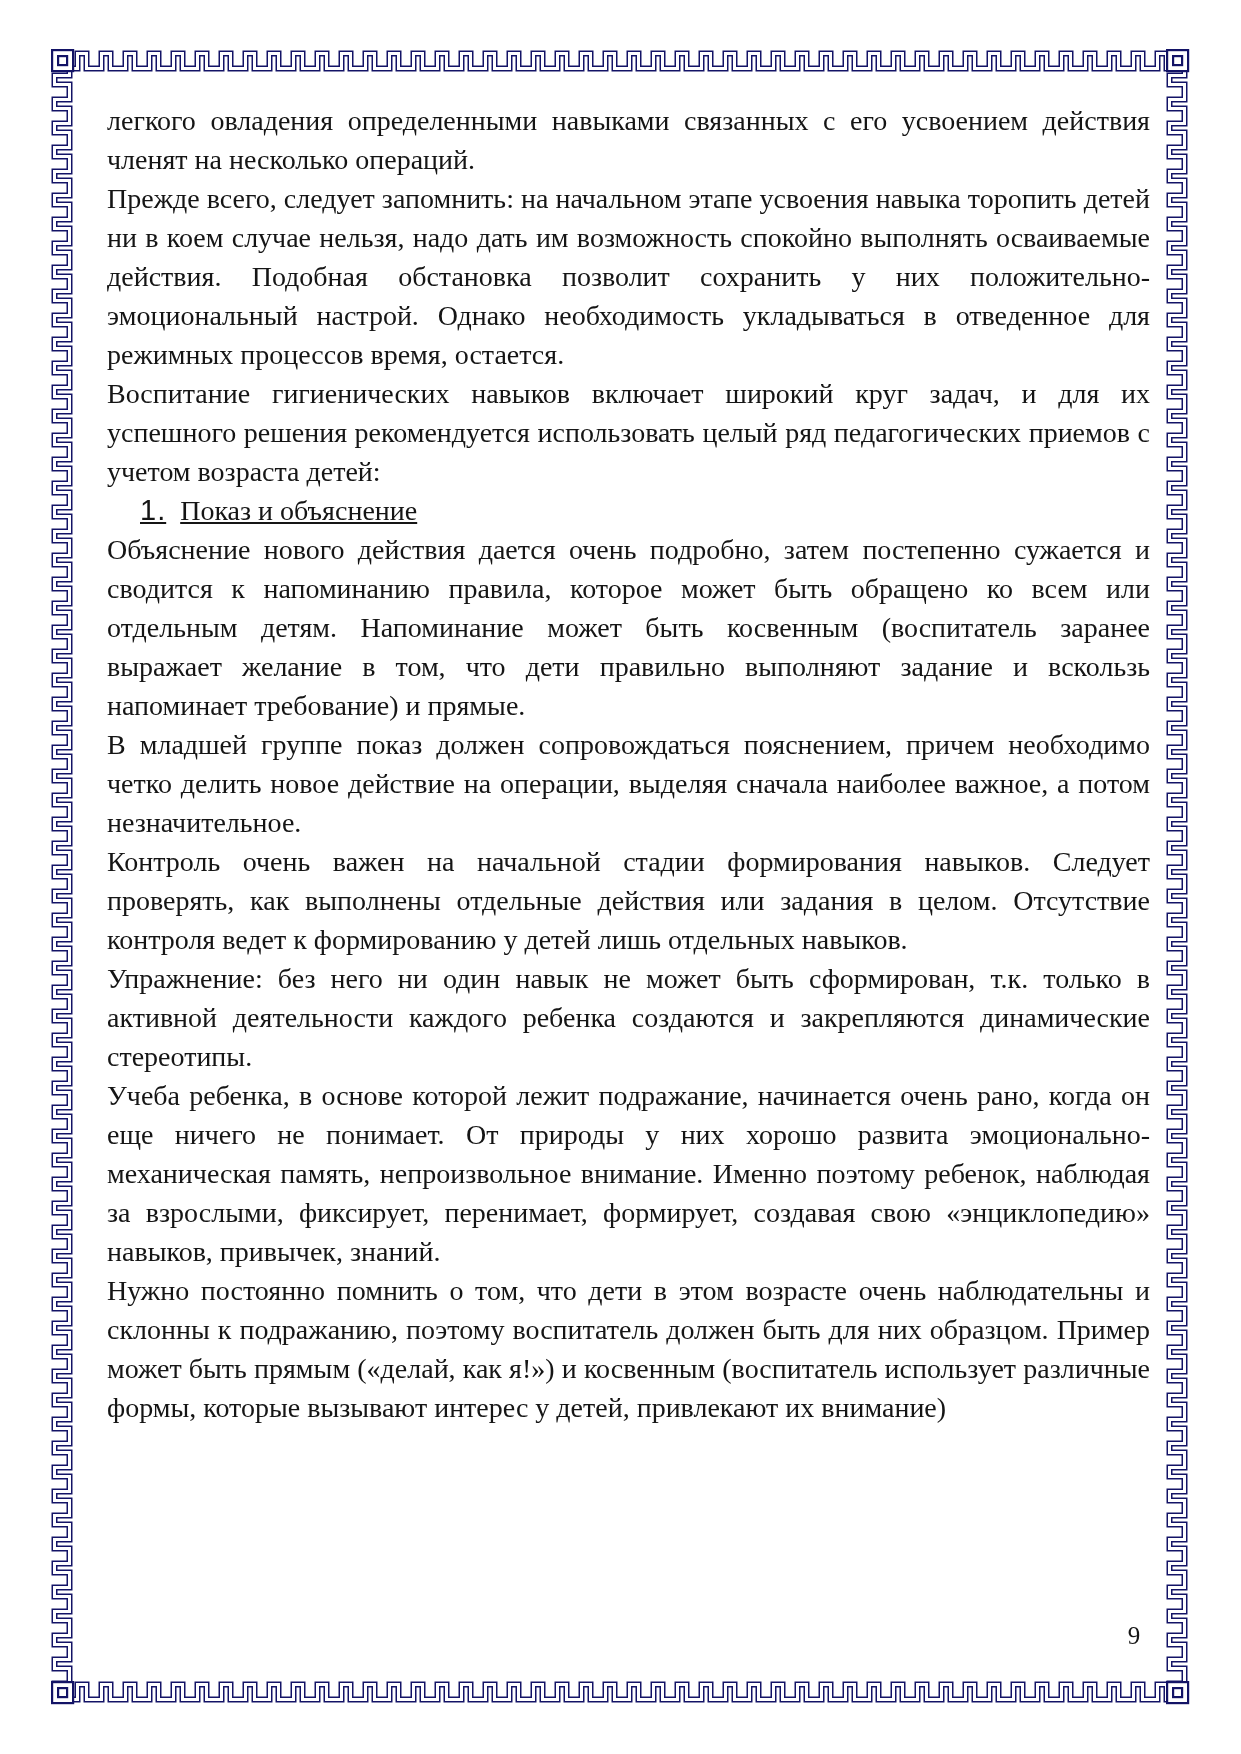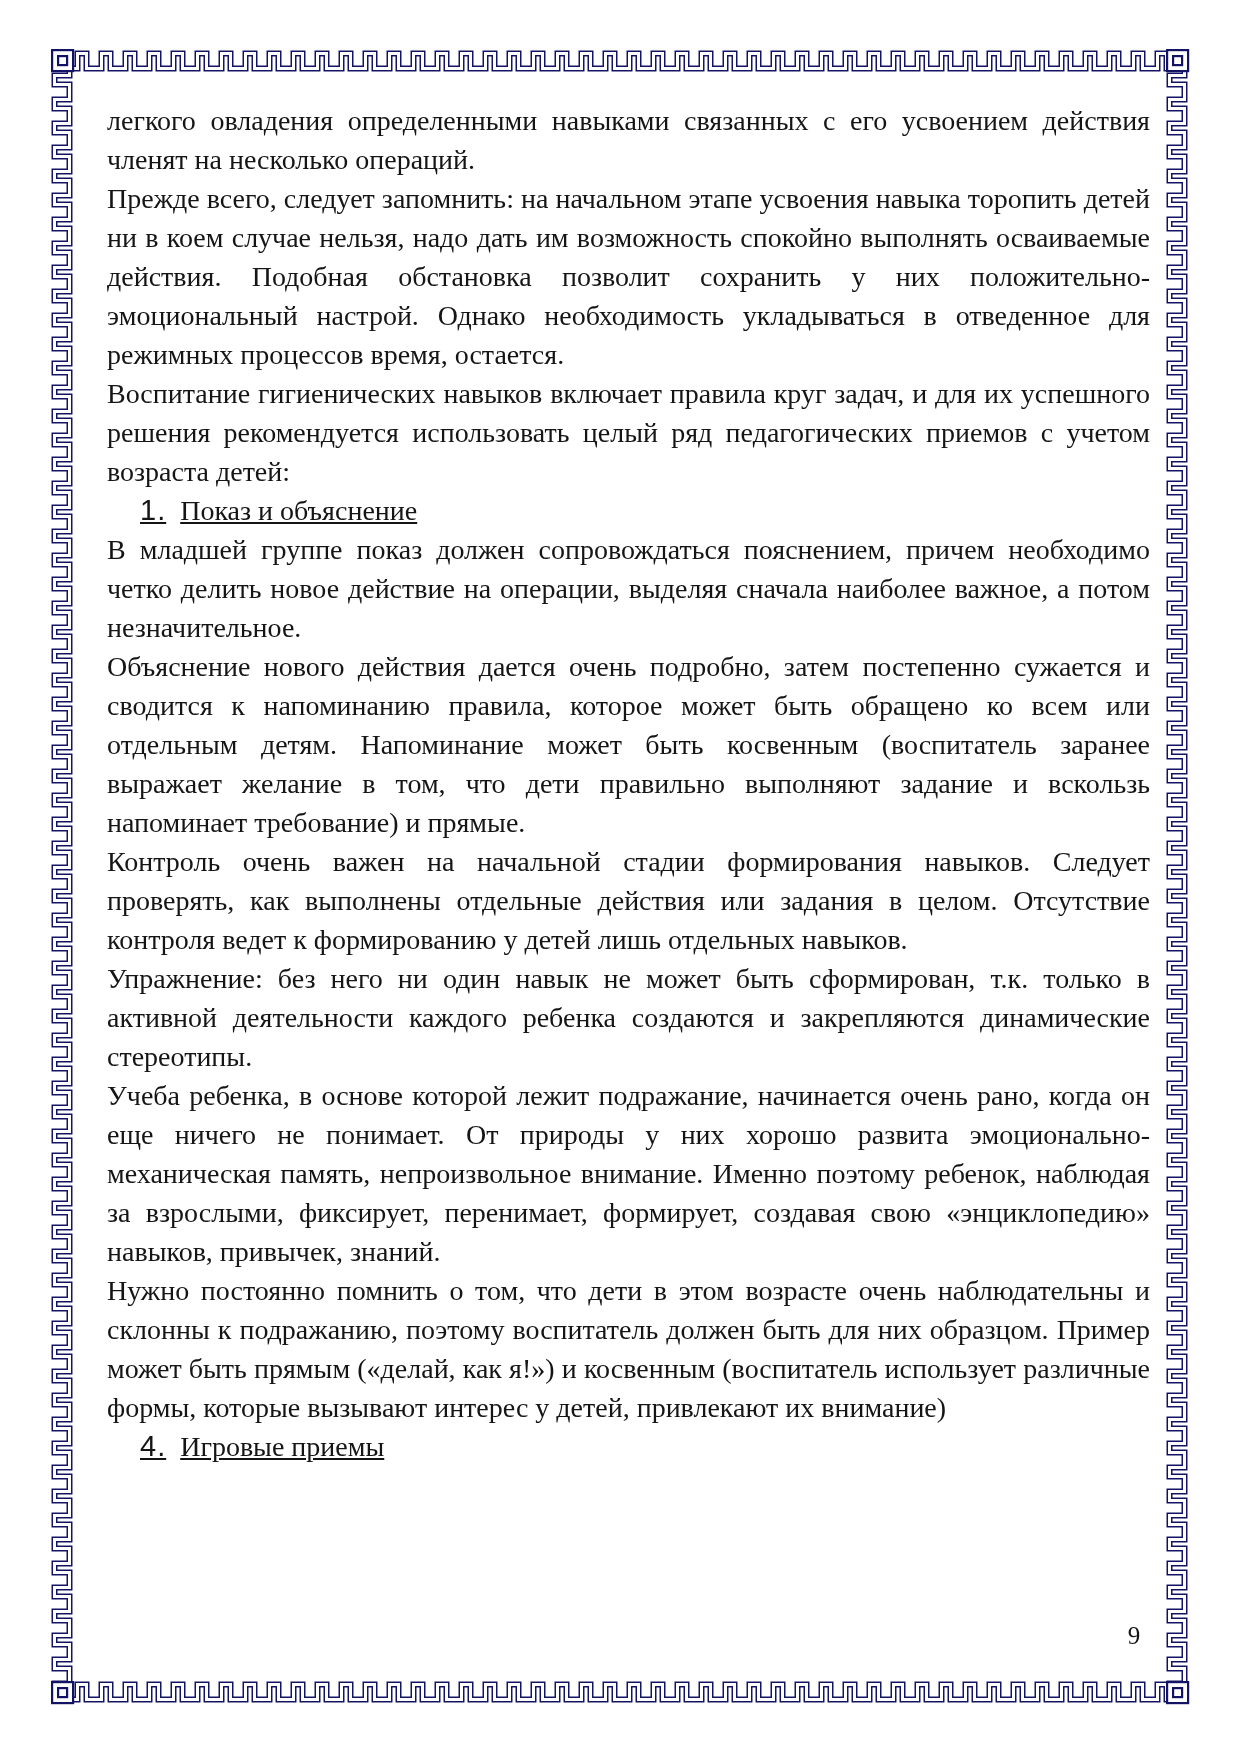--- a/index.html
+++ b/index.html
@@ -72,26 +72,25 @@
       <g transform="translate(1166,1681)">
         <rect x="1.1" y="1.1" width="21" height="21"></rect>
           <rect x="7.1" y="7.1" width="9" height="9"></rect>
       </g>
     </g>
   </svg>
 
   <main class="content">
       <p>легкого овладения определенными навыками связанных с его усвоением действия членят на несколько операций.</p>
       <p>Прежде всего, следует запомнить: на начальном этапе усвоения навыка торопить детей ни в коем случае нельзя, надо дать им возможность спокойно выполнять осваиваемые действия. Подобная обстановка позволит сохранить у них положительно-эмоциональный настрой. Однако необходимость укладываться в отведенное для режимных процессов время, остается.</p>
-      <p>Воспитание гигиенических навыков включает правила круг задач, и для их успешного решения рекомендуется использовать целый ряд педагогических приемов с учетом возраста детей:</p>
+      <p>Воспитание гигиенических навыков включает широкий круг задач, и для их успешного решения рекомендуется использовать целый ряд педагогических приемов с учетом возраста детей:</p>
       <div class="item"><span class="num">1.</span><span>Показ и объяснение</span></div>
+      <p>Объяснение нового действия дается очень подробно, затем постепенно сужается и сводится к напоминанию правила, которое может быть обращено ко всем или отдельным детям. Напоминание может быть косвенным (воспитатель заранее выражает желание в том, что дети правильно выполняют задание и вскользь напоминает требование) и прямые.</p>
       <p>В младшей группе показ должен сопровождаться пояснением, причем необходимо четко делить новое действие на операции, выделяя сначала наиболее важное, а потом незначительное.</p>
-      <p>Объяснение нового действия дается очень подробно, затем постепенно сужается и сводится к напоминанию правила, которое может быть обращено ко всем или отдельным детям. Напоминание может быть косвенным (воспитатель заранее выражает желание в том, что дети правильно выполняют задание и вскользь напоминает требование) и прямые.</p>
       <p>Контроль очень важен на начальной стадии формирования навыков. Следует проверять, как выполнены отдельные действия или задания в целом. Отсутствие контроля ведет к формированию у детей лишь отдельных навыков.</p>
       <p>Упражнение: без него ни один навык не может быть сформирован, т.к. только в активной деятельности каждого ребенка создаются и закрепляются динамические стереотипы.</p>
       <p>Учеба ребенка, в основе которой лежит подражание, начинается очень рано, когда он еще ничего не понимает. От природы у них хорошо развита эмоционально-механическая память, непроизвольное внимание. Именно поэтому ребенок, наблюдая за взрослыми, фиксирует, перенимает, формирует, создавая свою «энциклопедию» навыков, привычек, знаний.</p>
       <p>Нужно постоянно помнить о том, что дети в этом возрасте очень наблюдательны и склонны к подражанию, поэтому воспитатель должен быть для них образцом. Пример может быть прямым («делай, как я!») и косвенным (воспитатель использует различные формы, которые вызывают интерес у детей, привлекают их внимание)</p>
-      <div class="item"><span class="num">4.</span><span>Игровые приемы</span></div>
     </main>
 
   <div class="pagenum">9</div>
 
 </div>
 
 </body></html>

